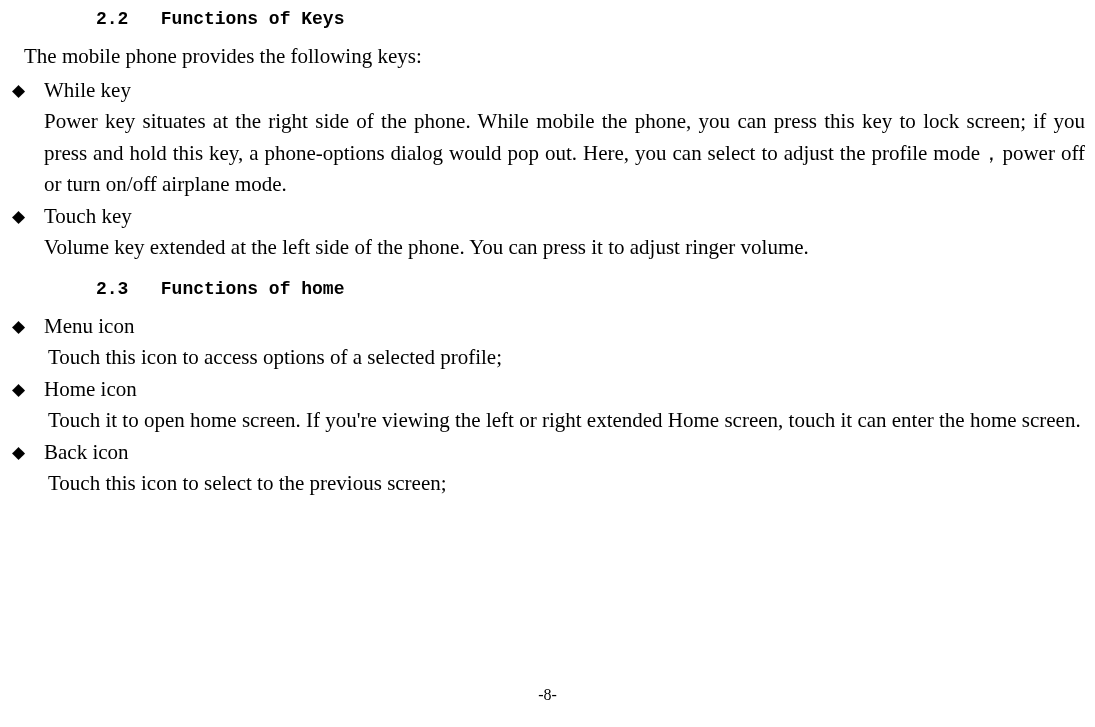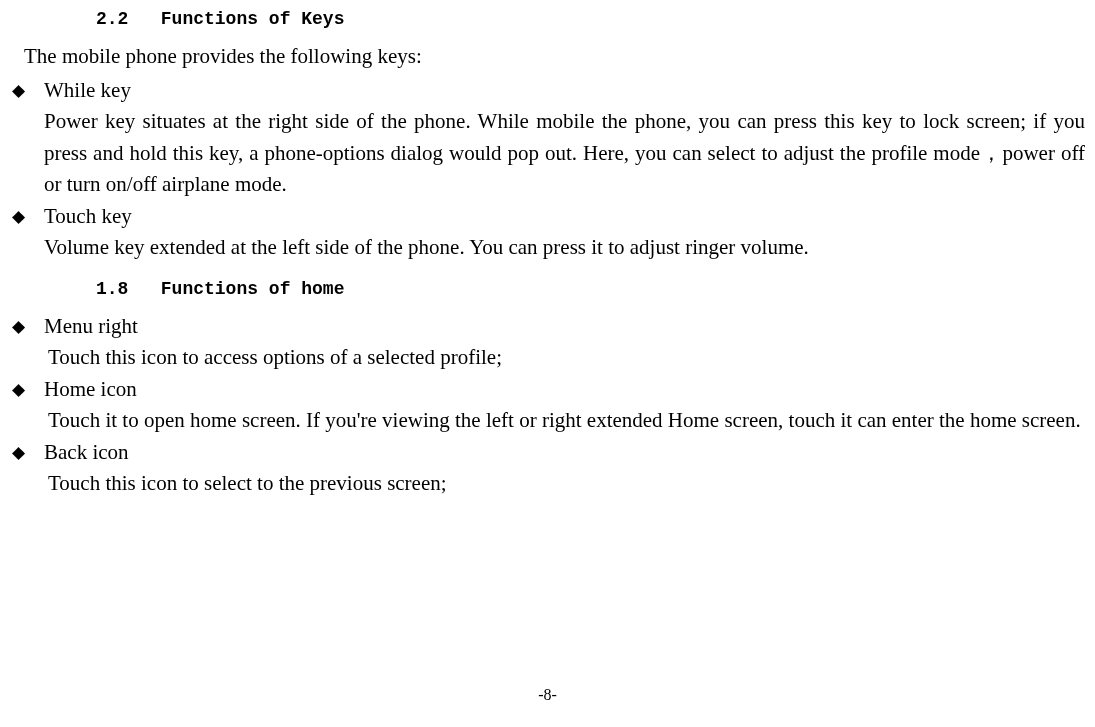--- a/index.html
+++ b/index.html
@@ -84,26 +84,26 @@
 </div>
 <div class="bullet-body">Power key situates at the right side of the phone. While mobile the phone, you can press this key to lock screen; if you press and hold this key, a phone-options dialog would pop out. Here, you can select to adjust the profile mode，power off or turn on/off airplane mode.</div>
 
 <div class="bullet-row">
   <span class="bullet-marker">◆</span>
   <span class="bullet-label">Touch key</span>
 </div>
 <div class="bullet-body">Volume key extended at the left side of the phone. You can press it to adjust ringer volume.</div>
 
 <div class="section-heading second">
-  <span>1.8</span>&nbsp;&nbsp;&nbsp;<span>Functions of home</span>
+  <span>2.3</span>&nbsp;&nbsp;&nbsp;<span>Functions of home</span>
 </div>
 
 <div class="bullet-row">
   <span class="bullet-marker">◆</span>
-  <span class="bullet-label">Menu right</span>
+  <span class="bullet-label">Menu icon</span>
 </div>
 <div class="bullet-body-inner">Touch this icon to access options of a selected profile;</div>
 
 <div class="bullet-row">
   <span class="bullet-marker">◆</span>
   <span class="bullet-label">Home icon</span>
 </div>
 <div class="bullet-body-inner">Touch it to open home screen. If you're viewing the left or right extended Home screen, touch it can enter the home screen.</div>
 
 <div class="bullet-row">

